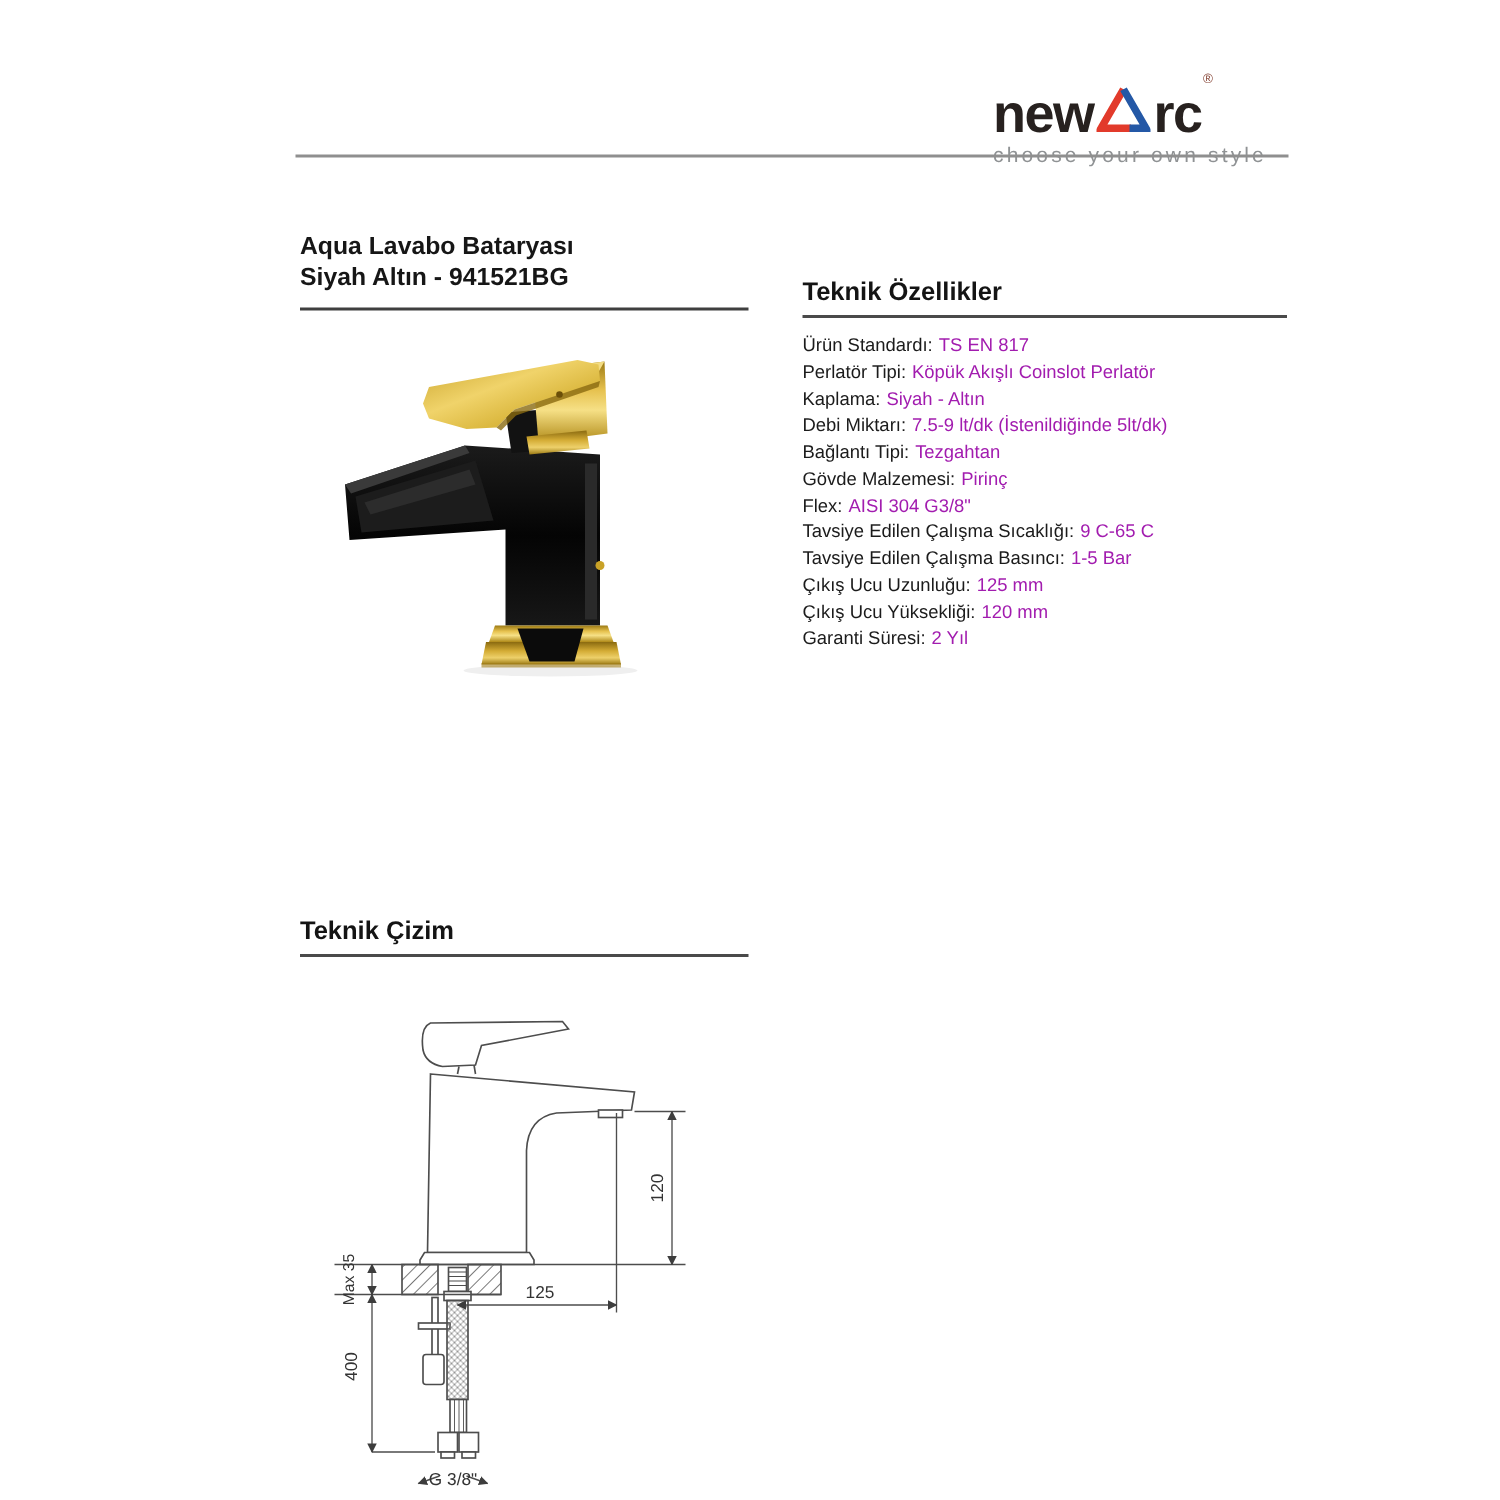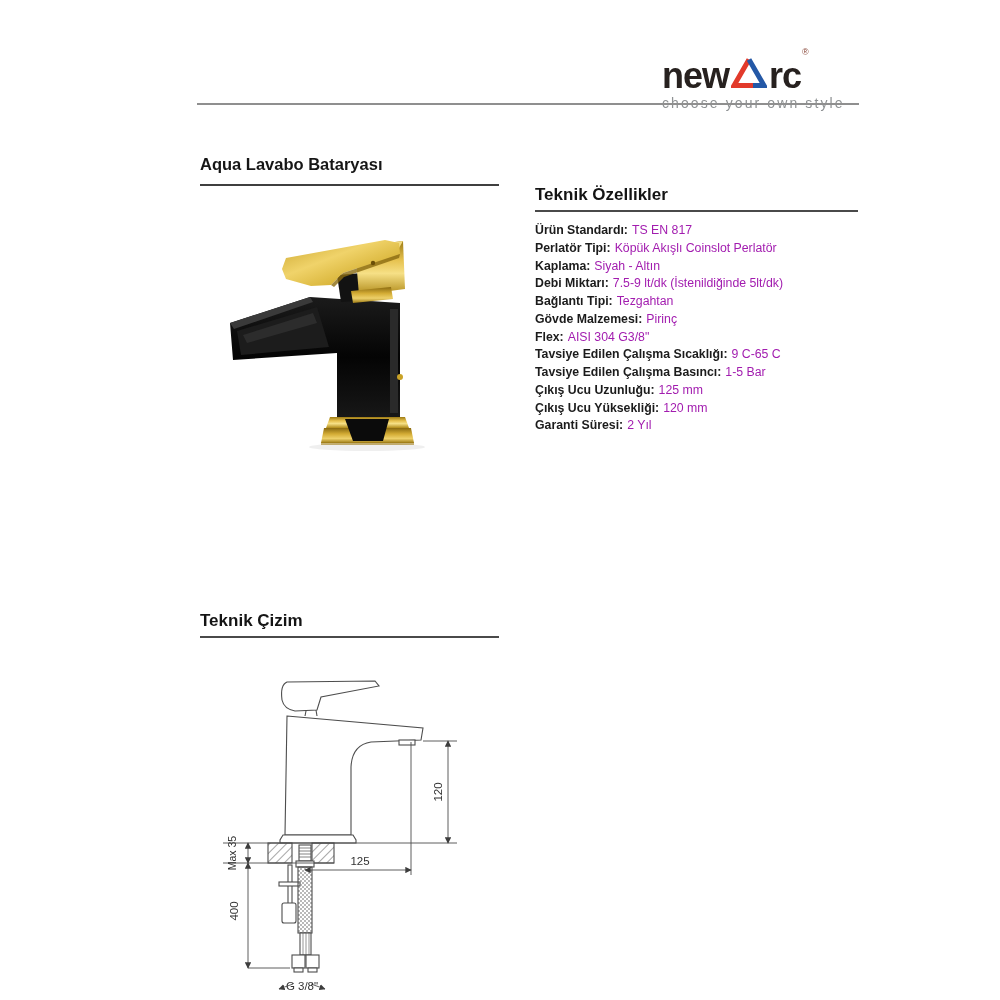--- a/index.html
+++ b/index.html
@@ -35,21 +35,21 @@
 
   
   .photo-wrap { position:absolute; left:225px; top:227px; width:250px; height:230px; }
 
   
   .specs { position:absolute; left:535px; top:186px; width:330px; }
   .sec-heading { font-size:17px; font-weight:bold; color:#141414; margin:0; line-height:18px; }
   .specs .underline { width:323px; margin-top:6px; background:#4a4a4a; }
   .spec-rows { margin-top:10px; }
   .spec-row { font-size:12.3px; line-height:17.75px; white-space:nowrap; }
-  .spec-label { font-weight:bold; color:#1b1b1b; margin-right:4px; }
+  .spec-label { font-weight:normal; color:#1b1b1b; margin-right:4px; }
   .spec-value { color:#a21caf; }
 
   
   .drawing-sec { position:absolute; left:200px; top:612px; width:300px; }
   .drawing-sec .underline { width:299px; margin-top:6px; background:#4a4a4a; }
   .tech-wrap { position:absolute; left:205px; top:653px; width:260px; height:347px; }
 
   svg text { font-family:"Liberation Sans", sans-serif; }
 </style>
 </head>
@@ -67,20 +67,21 @@
       <span class="logo-txt">rc</span>
       <span class="logo-reg">®</span>
     </div>
     <div class="tagline">choose your own style</div>
   </div>
 
   <div class="top-rule"></div>
 
   <div class="product-title">
     <div class="t-line">Aqua Lavabo Bataryası</div>
+    <div class="t-line">Siyah Altın - 941521BG</div>
     <div class="underline"></div>
   </div>
 
   <div class="photo-wrap">
     <svg width="250" height="230" viewBox="0 0 250 230">
       <defs>
         <linearGradient id="goldV" x1="0" y1="0" x2="0" y2="1">
           <stop offset="0" stop-color="#9c7a14"></stop>
             <stop offset="0.35" stop-color="#e6c14e"></stop>
           <stop offset="0.6" stop-color="#f6e086"></stop>

